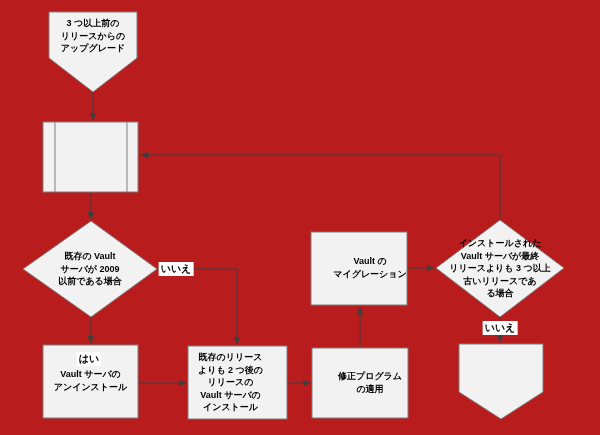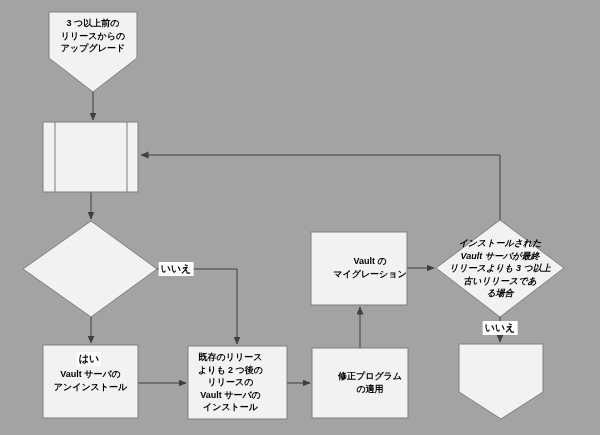--- a/index.html
+++ b/index.html
@@ -1,19 +1,19 @@
 <!DOCTYPE html>
 <html><head>
 <meta charset="utf-8">
 <style>
   html,body{margin:0;padding:0;background:#ffffff;}
   .canvas{
     position:relative;
     width:600px;height:435px;
-    background:#a3a3a3;
+    background:#b91c1c;
     font-family:"Liberation Sans","DejaVu Sans",sans-serif;
     overflow:hidden;
   }
   .canvas svg{position:absolute;left:0;top:0;}
   .node-label{
     position:absolute;
     font-size:9px;
     font-weight:bold;
     line-height:12.5px;
     color:#000000;
@@ -80,37 +80,40 @@
 
       <polygon points="459,344 543,344 543,392 501,419 459,392"></polygon>
     </g>
   </svg>
 
   <div class="node-label" style="left:43px;top:17px;width:100px;">3 つ以上前の
 リリースからの
 アップグレード</div>
 
 
+  <div class="node-label" style="left:30px;top:250px;width:120px;">既存の Vault
+サーバが 2009
+以前である場合</div>
 
   <div class="node-label" style="left:33px;top:368px;width:115px;">Vault サーバの
 アンインストール</div>
 
   <div class="node-label" style="left:188px;top:351px;width:85px;">既存のリリース
 よりも 2 つ後の
 リリースの
 Vault サーバの
 インストール</div>
 
   <div class="node-label" style="left:312px;top:370px;width:116px;">修正プログラム
 の適用</div>
 
   <div class="node-label" style="left:311px;top:255px;width:118px;">Vault の
 マイグレーション</div>
 
-  <div class="node-label" style="left:435px;top:237px;width:130px;font-style:italic;">インストールされた
+  <div class="node-label" style="left:435px;top:237px;width:130px;">インストールされた
 Vault サーバが最終
 リリースよりも 3 つ以上
 古いリリースであ
 る場合</div>
 
 
   <div class="edge-label" style="left:89px;top:326px;margin-top:33px;">はい</div>
 
   <div class="edge-label" style="left:176px;top:269px;">いいえ</div>
 

